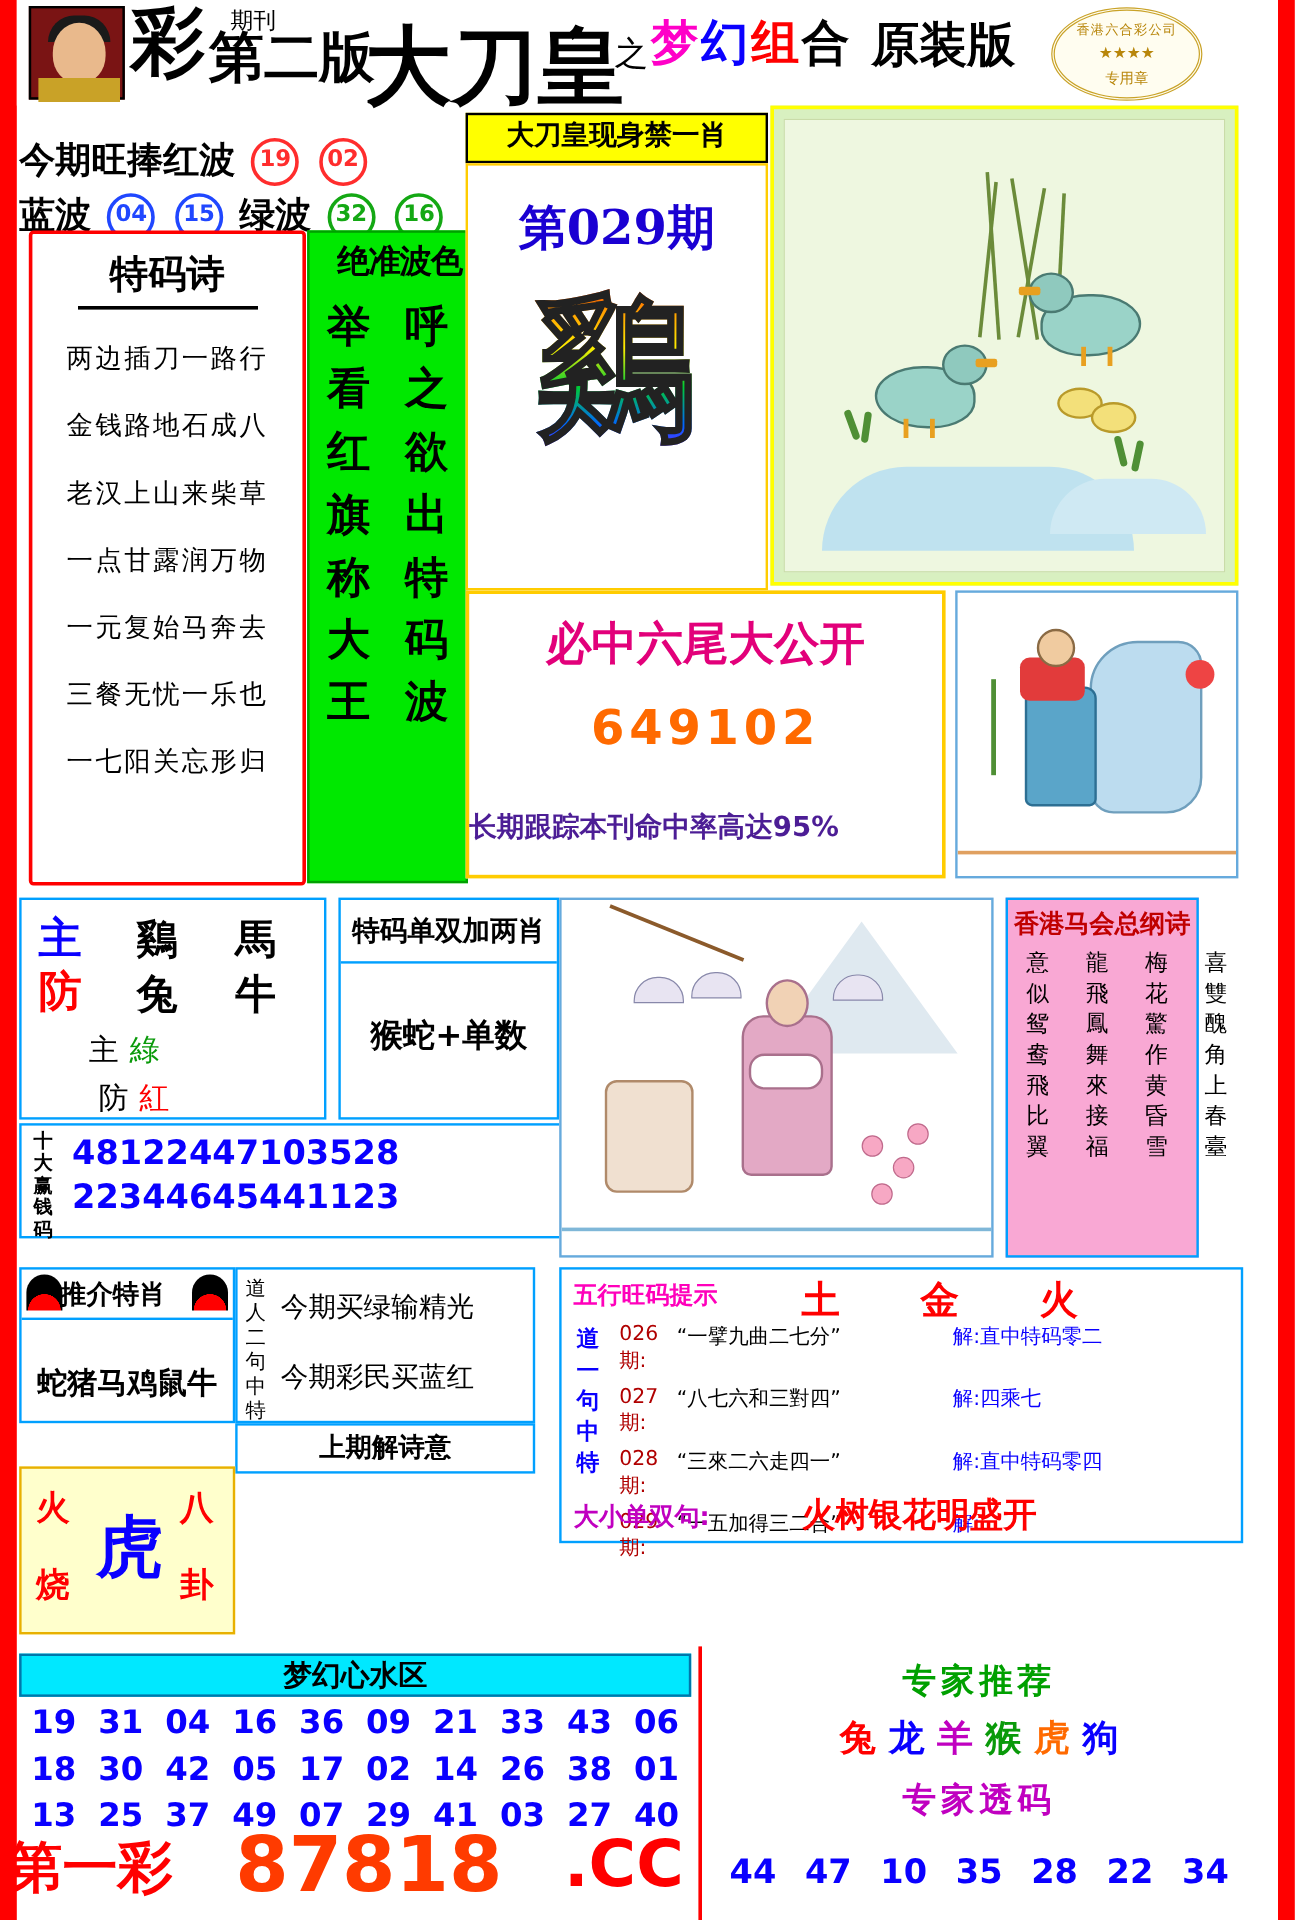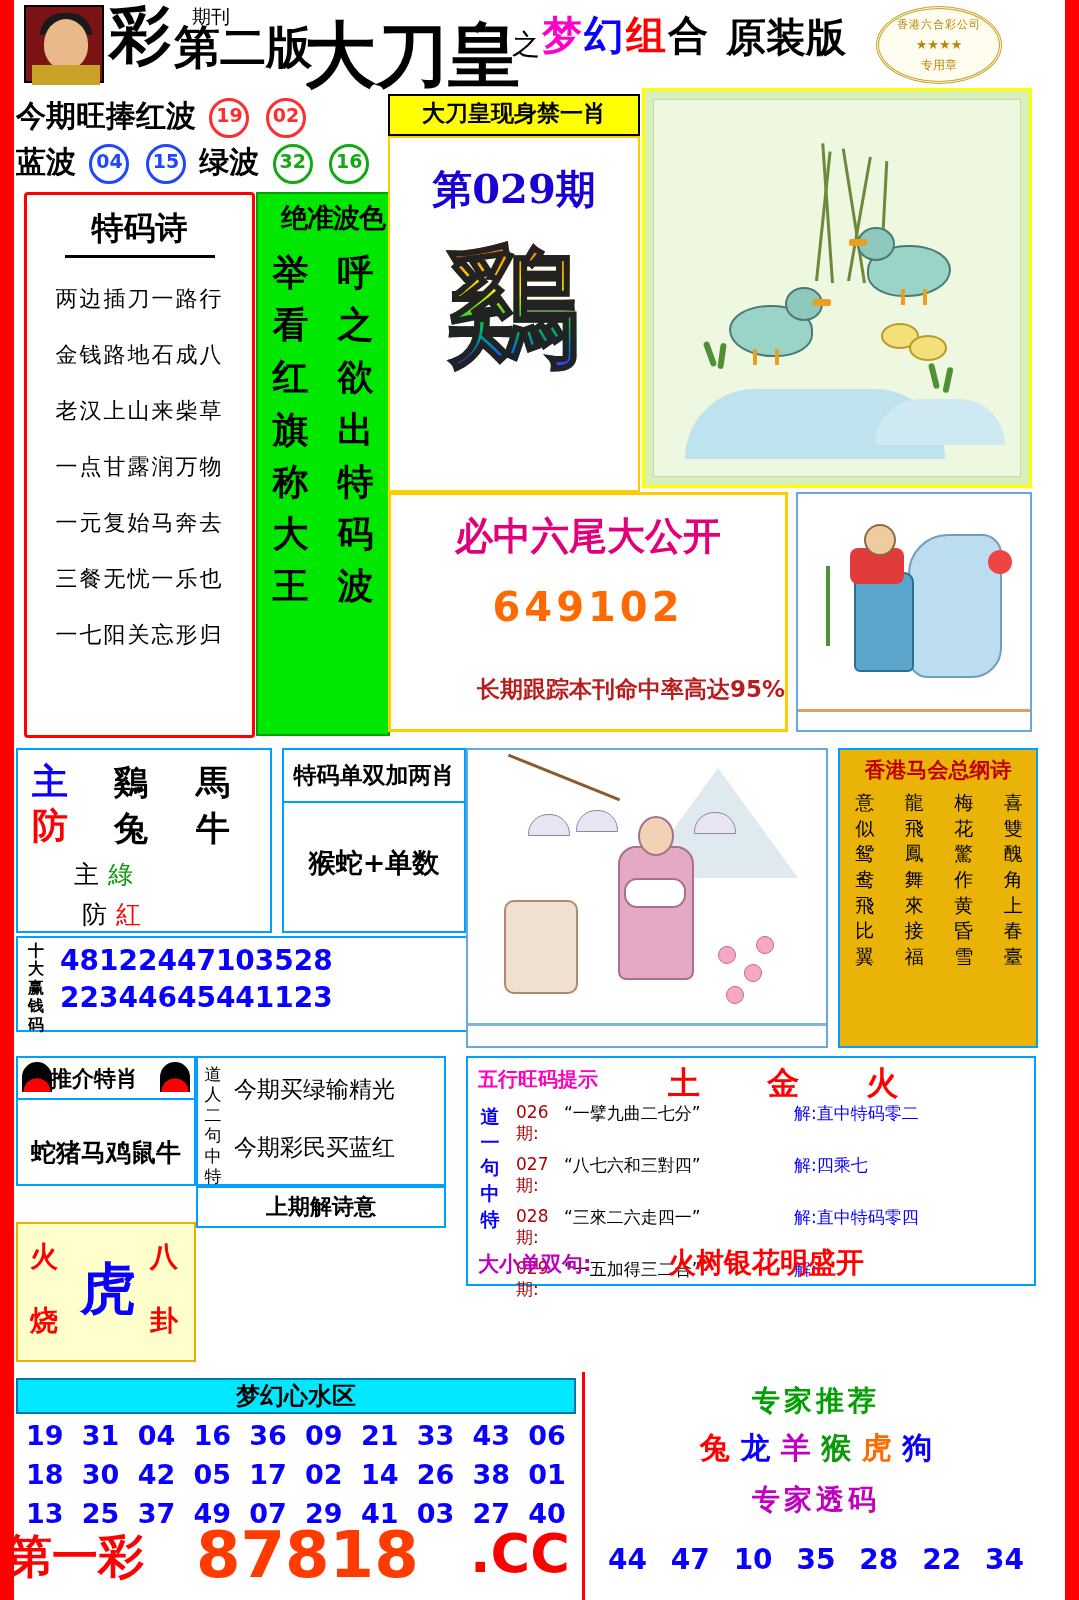--- a/index.html
+++ b/index.html
@@ -20,21 +20,21 @@
   .h-meng{position:absolute;left:528px;top:8px;font-size:40px;font-weight:bold;color:#ff00c8;}
   .h-huan{position:absolute;left:570px;top:8px;font-size:40px;font-weight:bold;color:#0a00ff;}
   .h-zu{position:absolute;left:612px;top:8px;font-size:40px;font-weight:bold;color:#ff0000;}
   .h-he{position:absolute;left:654px;top:8px;font-size:40px;font-weight:bold;color:#000;}
   .h-yuan{position:absolute;left:712px;top:10px;font-size:40px;font-weight:bold;color:#000;}
   .stamp{position:absolute;left:862px;top:6px;width:120px;height:72px;border:3px double #c9a227;border-radius:50%;background:#fffdf0;}
   .stamp .s1{position:absolute;left:0;top:8px;width:120px;text-align:center;font-size:11px;color:#b8860b;letter-spacing:1px;}
   .stamp .s2{position:absolute;left:0;top:28px;width:120px;text-align:center;font-size:13px;color:#b8860b;}
   .stamp .s3{position:absolute;left:0;top:48px;width:120px;text-align:center;font-size:12px;color:#b8860b;}
   
-  .waverow{position:absolute;left:16px;font-size:30px;font-weight:bold;color:#000;}
+  .waverow{position:absolute;left:16px;font-size:30px;font-weight:bold;color:#000;margin-top:17px;}
   .ball{display:inline-block;width:34px;height:34px;line-height:34px;text-align:center;border-radius:50%;font-size:19px;font-weight:bold;color:#fff;vertical-align:middle;margin:0 3px;}
   .ball.hollowred{background:#fff;color:#ff2d2d;border:3px solid #ff2d2d;line-height:28px;}
   .ball.hollowblue{background:#fff;color:#2047ff;border:3px solid #2047ff;line-height:28px;}
   .ball.hollowgreen{background:#fff;color:#14a814;border:3px solid #14a814;line-height:28px;}
   
   .temashi{position:absolute;left:24px;top:192px;width:225px;height:540px;background:#fff;border:3px solid #ff0000;border-radius:4px;}
   .temashi .t-title{text-align:center;font-size:32px;font-weight:bold;color:#000;margin-top:12px;font-family:"DejaVu Serif","Liberation Serif",serif;}
   .temashi .t-underline{width:150px;height:3px;background:#000;margin:4px auto 0;}
   .temashi .line{text-align:center;font-size:22px;color:#000;margin-top:26px;letter-spacing:2px;}
   
@@ -61,21 +61,21 @@
   .bird .bk{position:absolute;left:84px;top:12px;width:18px;height:7px;background:#e8a020;border-radius:2px;}
   .bird .lg{position:absolute;left:24px;top:62px;width:4px;height:16px;background:#e8a020;}
   .bird .lg2{position:absolute;left:46px;top:62px;width:4px;height:16px;background:#e8a020;}
   .reed{position:absolute;width:3px;background:#6b8b3a;transform-origin:bottom center;}
   .coin{position:absolute;width:34px;height:22px;border-radius:50%;background:#f3e07a;border:2px solid #b99a2a;}
   .pic1 .grass{position:absolute;width:6px;height:26px;background:#4f8f35;border-radius:3px;}
   
   .liuwei{position:absolute;left:388px;top:492px;width:400px;height:240px;background:#fff;border:3px solid #ffcc00;box-sizing:border-box;}
   .liuwei .l-title{text-align:center;font-size:38px;font-weight:bold;color:#e2007a;margin-top:16px;font-family:"DejaVu Serif","Liberation Serif",serif;}
   .liuwei .l-nums{text-align:center;font-size:40px;font-weight:bold;color:#ff6a00;margin-top:22px;letter-spacing:4px;}
-  .liuwei .l-foot{text-align:right;font-size:23px;font-weight:bold;color:#b91c1c;margin-top:44px;}
+  .liuwei .l-foot{text-align:left;font-size:23px;font-weight:bold;color:#4c1d95;margin-top:44px;}
   
   .pic2{position:absolute;left:796px;top:492px;width:236px;height:240px;background:#ffffff;border:2px solid #66aadd;box-sizing:border-box;overflow:hidden;}
   .pic2 .rock{position:absolute;left:110px;top:40px;width:90px;height:140px;background:#bcdcef;border:2px solid #6f9fbd;border-radius:40px 20px 30px 20px;}
   .pic2 .person-body{position:absolute;left:56px;top:78px;width:56px;height:96px;background:#5aa5c9;border:2px solid #2d6f93;border-radius:10px 10px 6px 6px;}
   .pic2 .person-top{position:absolute;left:52px;top:54px;width:54px;height:36px;background:#e23b3b;border-radius:8px;}
   .pic2 .person-head{position:absolute;left:66px;top:30px;width:28px;height:28px;border-radius:50%;background:#f0cba0;border:2px solid #8a6a44;}
   .pic2 .sun{position:absolute;left:190px;top:56px;width:24px;height:24px;border-radius:50%;background:#e44;}
   .pic2 .ground{position:absolute;left:0;bottom:18px;width:236px;height:3px;background:#e0a060;}
   .pic2 .bamboo{position:absolute;left:28px;top:72px;width:4px;height:80px;background:#4f8f35;}
   
@@ -105,21 +105,21 @@
   .pic3 .mountain{position:absolute;left:170px;top:18px;width:0;height:0;border-left:80px solid transparent;border-right:80px solid transparent;border-bottom:110px solid #dfe9f0;}
   .pic3 .monk-body{position:absolute;left:150px;top:96px;width:72px;height:130px;background:#e3a9c5;border:2px solid #a9708c;border-radius:18px 18px 8px 8px;}
   .pic3 .monk-head{position:absolute;left:170px;top:66px;width:32px;height:36px;border-radius:50%;background:#f1d2b5;border:2px solid #a9708c;}
   .pic3 .monk-scroll{position:absolute;left:156px;top:128px;width:58px;height:26px;background:#fff;border:2px solid #a9708c;border-radius:13px;}
   .pic3 .trunk{position:absolute;left:36px;top:150px;width:70px;height:90px;background:#f0e0d0;border:2px solid #b08a6a;border-radius:10px;}
   .pic3 .branch{position:absolute;left:36px;top:26px;width:120px;height:3px;background:#8b5a2b;transform:rotate(22deg);}
   .pic3 .blossom{position:absolute;width:16px;height:16px;border-radius:50%;background:#f7a8c4;border:1px solid #c06a8c;}
   .pic3 .umb{position:absolute;width:40px;height:20px;border-radius:20px 20px 0 0;background:#e8e4f2;border:1px solid #8888aa;}
   .pic3 .ground{position:absolute;left:0;bottom:20px;width:362px;height:3px;background:#7fb7d8;}
   
-  .zonggang{position:absolute;left:838px;top:748px;width:200px;height:300px;background:#eab308;border:2px solid #00a0ff;box-sizing:border-box;}
+  .zonggang{position:absolute;left:838px;top:748px;width:161px;height:300px;background:#f9a8d4;border:2px solid #00a0ff;box-sizing:border-box;}
   .zg-title{text-align:center;font-size:21px;font-weight:bold;color:#c00000;margin-top:6px;}
   .zg-cols{position:absolute;left:0;top:40px;width:198px;display:flex;flex-direction:row-reverse;justify-content:space-around;}
   .zg-col{font-size:19px;color:#000;line-height:1.35;text-align:center;width:34px;}
   
   .tuijie{position:absolute;left:16px;top:1056px;width:180px;height:130px;background:#fff;border:2px solid #00a0ff;box-sizing:border-box;}
   .tuijie .t-bar{position:relative;height:40px;border-bottom:2px solid #00a0ff;}
   .tuijie .t-bar span{position:absolute;left:32px;top:6px;font-size:22px;font-weight:bold;color:#000;}
   .fan{position:absolute;top:4px;width:30px;height:30px;background:radial-gradient(circle at 50% 100%, #ff0000 0 40%, #000 41% 100%);border-radius:30px 30px 0 0;}
   .tuijie .t-list{text-align:center;font-size:25px;font-weight:bold;color:#000;margin-top:36px;}
   

